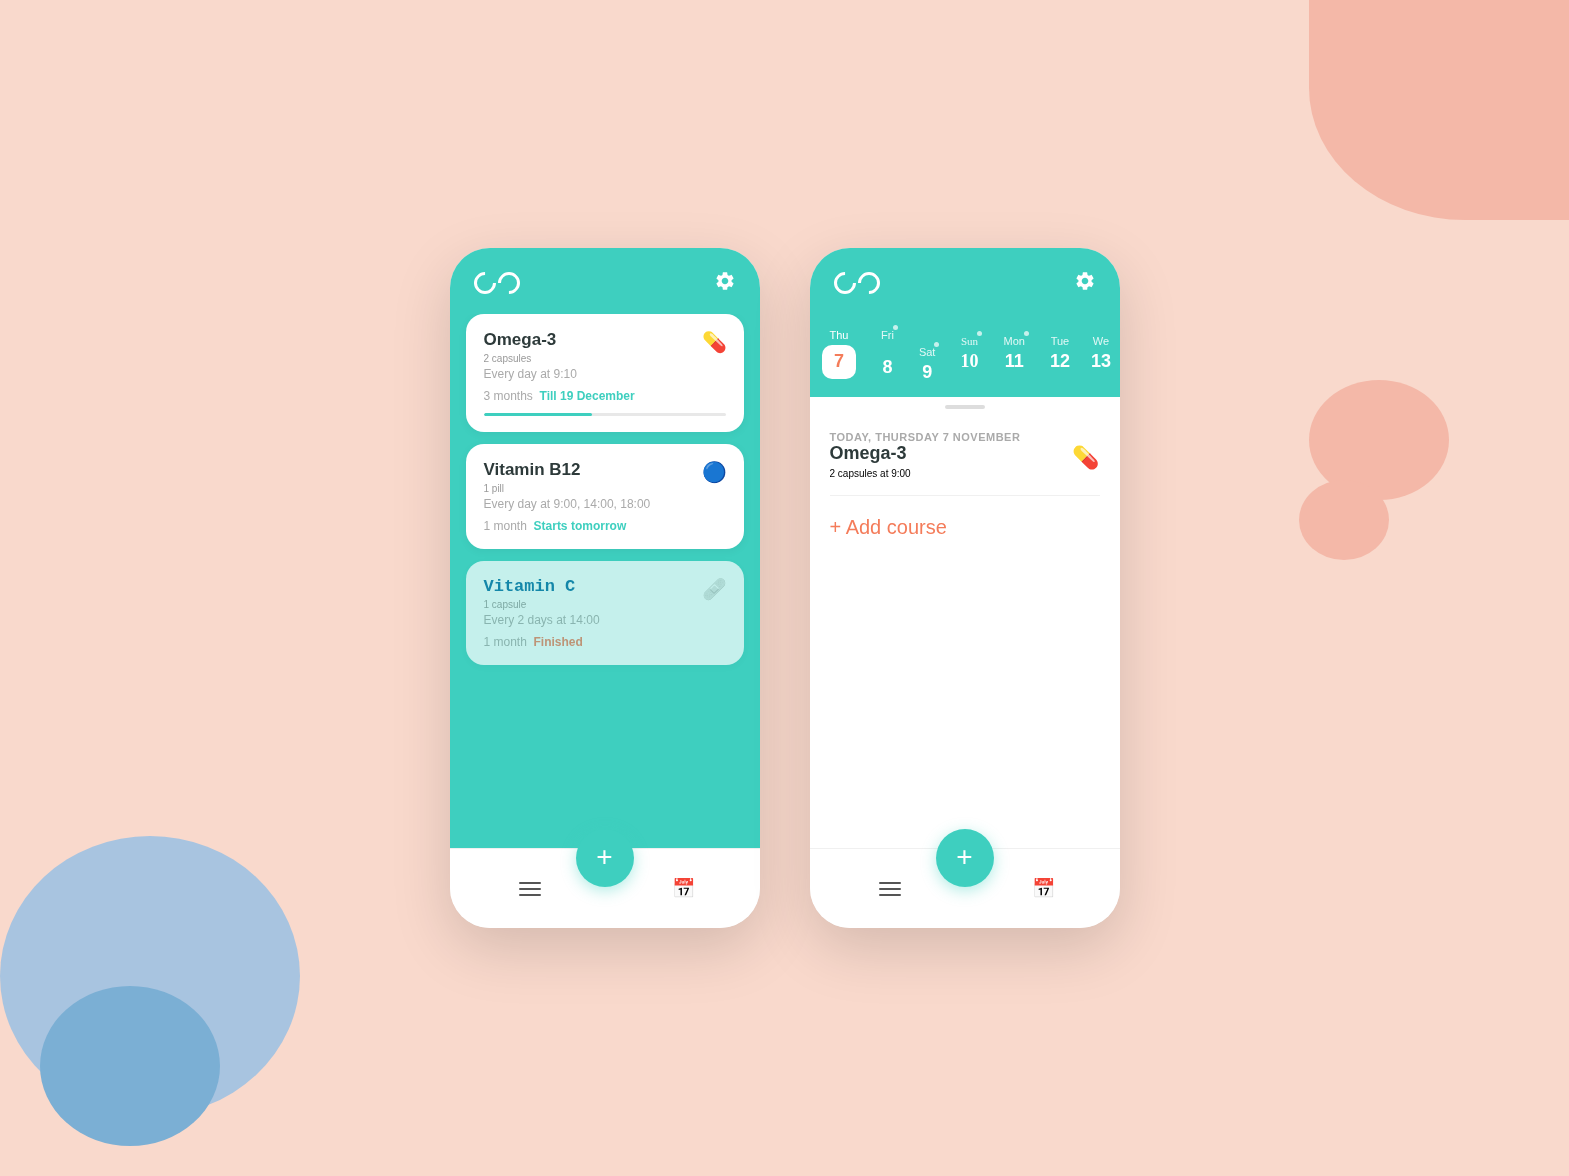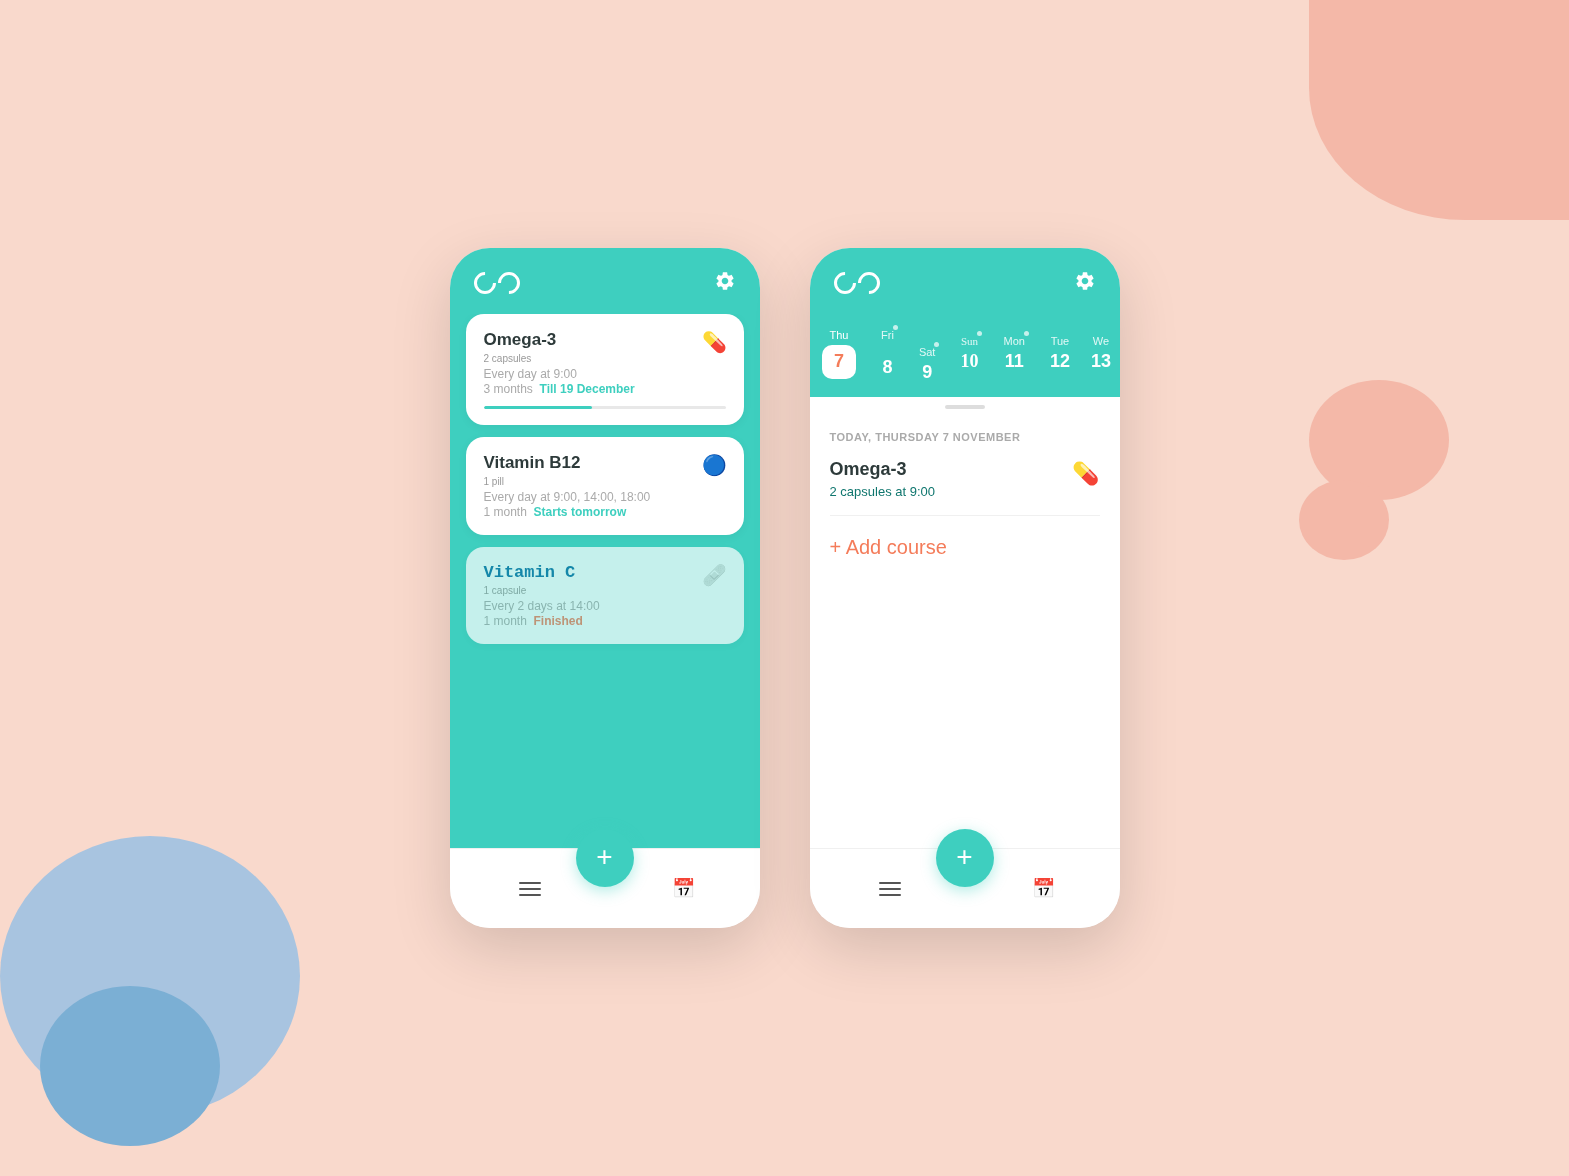--- a/index.html
+++ b/index.html
@@ -164,21 +164,21 @@
     }
 
     .med-card-schedule {
       font-size: 12px;
       color: #aaa;
     }
 
     .med-card-duration {
       font-size: 12px;
       color: #aaa;
-      margin-top: 1px;
+      margin-top: 8px;
     }
 
     .med-card-duration span.highlight {
       color: #3ecfbf;
       font-weight: 600;
     }
 
     .med-card-duration span.finished {
       color: #f47c5a;
       font-weight: 600;
@@ -329,42 +329,42 @@
       padding: 14px 20px;
       display: flex;
       flex-direction: column;
     }
 
     .today-label {
       font-size: 11px;
       font-weight: 600;
       color: #aaa;
       letter-spacing: 0.5px;
-      margin-bottom: 16px;
+      margin-bottom: 0;
     }
 
     .today-med-item {
       display: flex;
       align-items: flex-start;
       justify-content: space-between;
       padding-bottom: 16px;
       border-bottom: 1px solid #f0f0f0;
       margin-bottom: 16px;
     }
 
     .today-med-title {
       font-size: 18px;
       font-weight: 700;
       color: #2d3a3a;
       margin-bottom: 4px;
     }
 
     .today-med-sub {
-      font-size: 13px;
-      color: #0f766e;
+      font-size: 10px;
+      color: #000000;
     }
 
     .add-course-btn {
       color: #f47c5a;
       font-size: 20px;
       font-weight: 500;
       cursor: pointer;
       margin-top: 4px;
     }
 
@@ -416,21 +416,21 @@
         </svg>
       </div>
     </div>
 
     <div class="phone-body">
 
       <div class="med-card">
         <div class="med-card-icon">💊</div>
         <div class="med-card-title">Omega-3</div>
         <div class="med-card-subtitle">2 capsules</div>
-        <div class="med-card-schedule">Every day at 9:00</div>
+        <div class="med-card-schedule">Every day at 9:10</div>
         <div class="med-card-duration">
           <span>3 months</span>&nbsp;
           <span class="highlight">Till 19 December</span>
         </div>
         <div class="progress-bar-container">
           <div class="progress-bar-fill" style="width: 45%;"></div>
         </div>
       </div>
 
       <div class="med-card">

